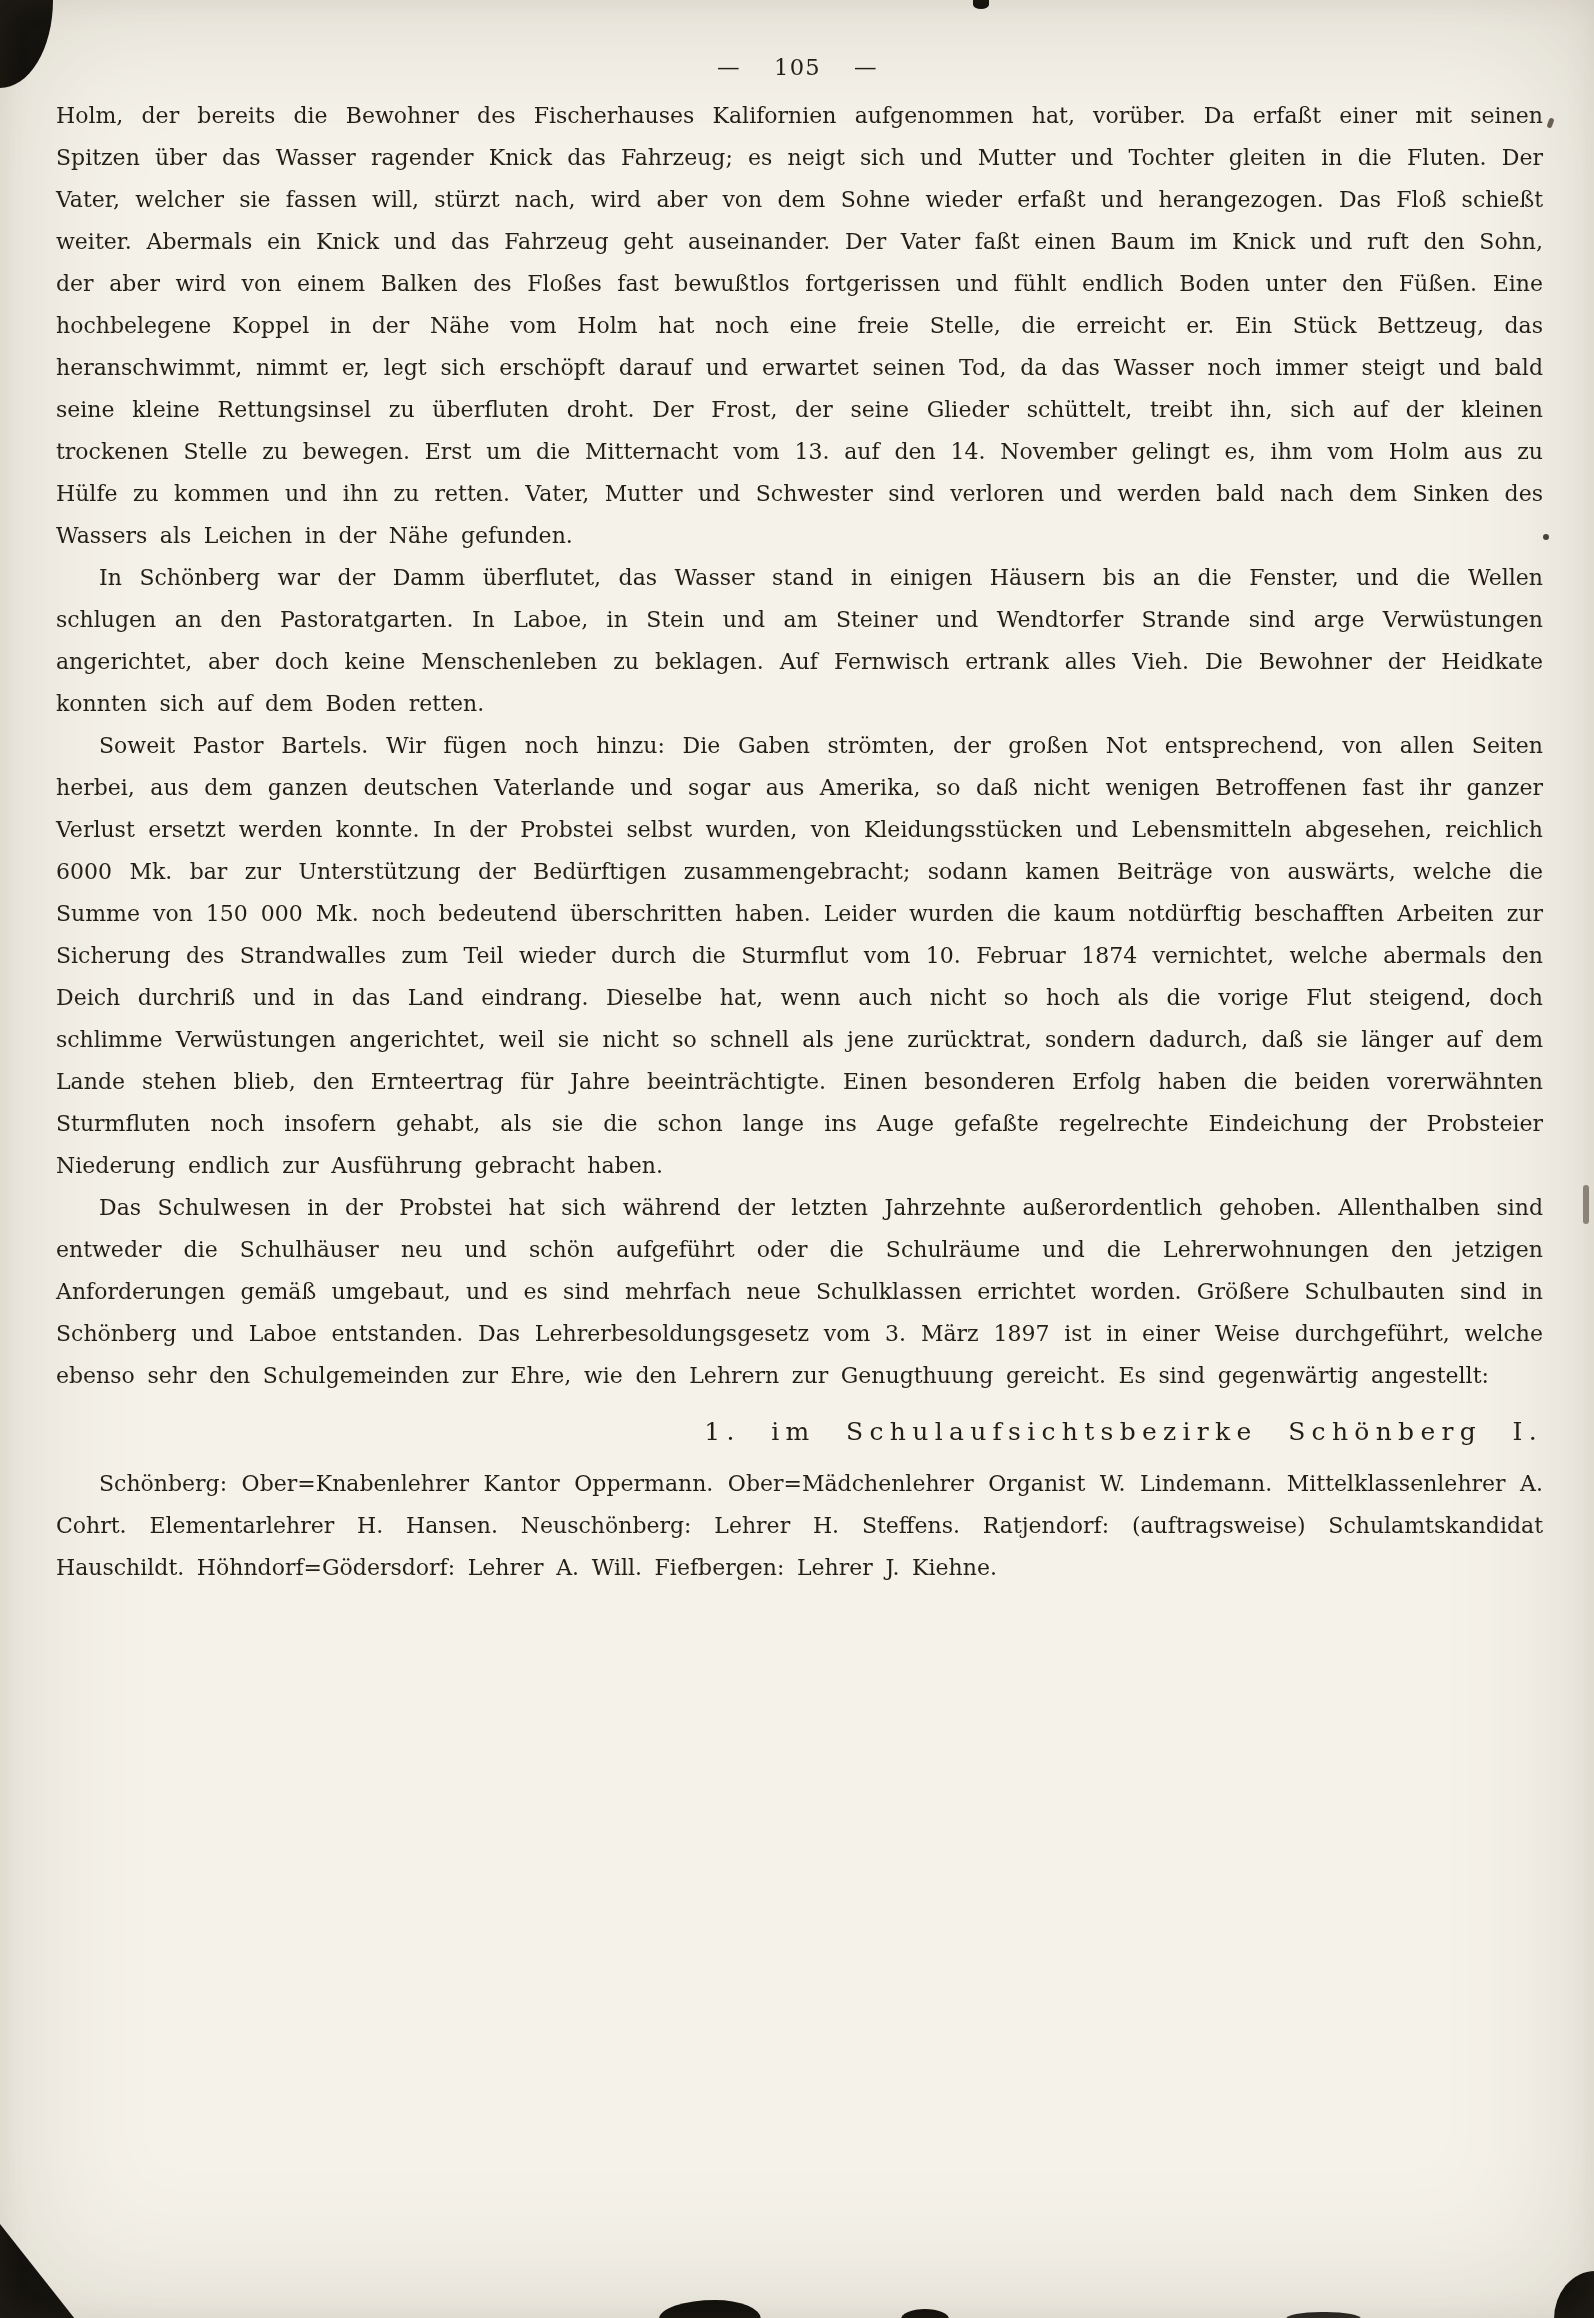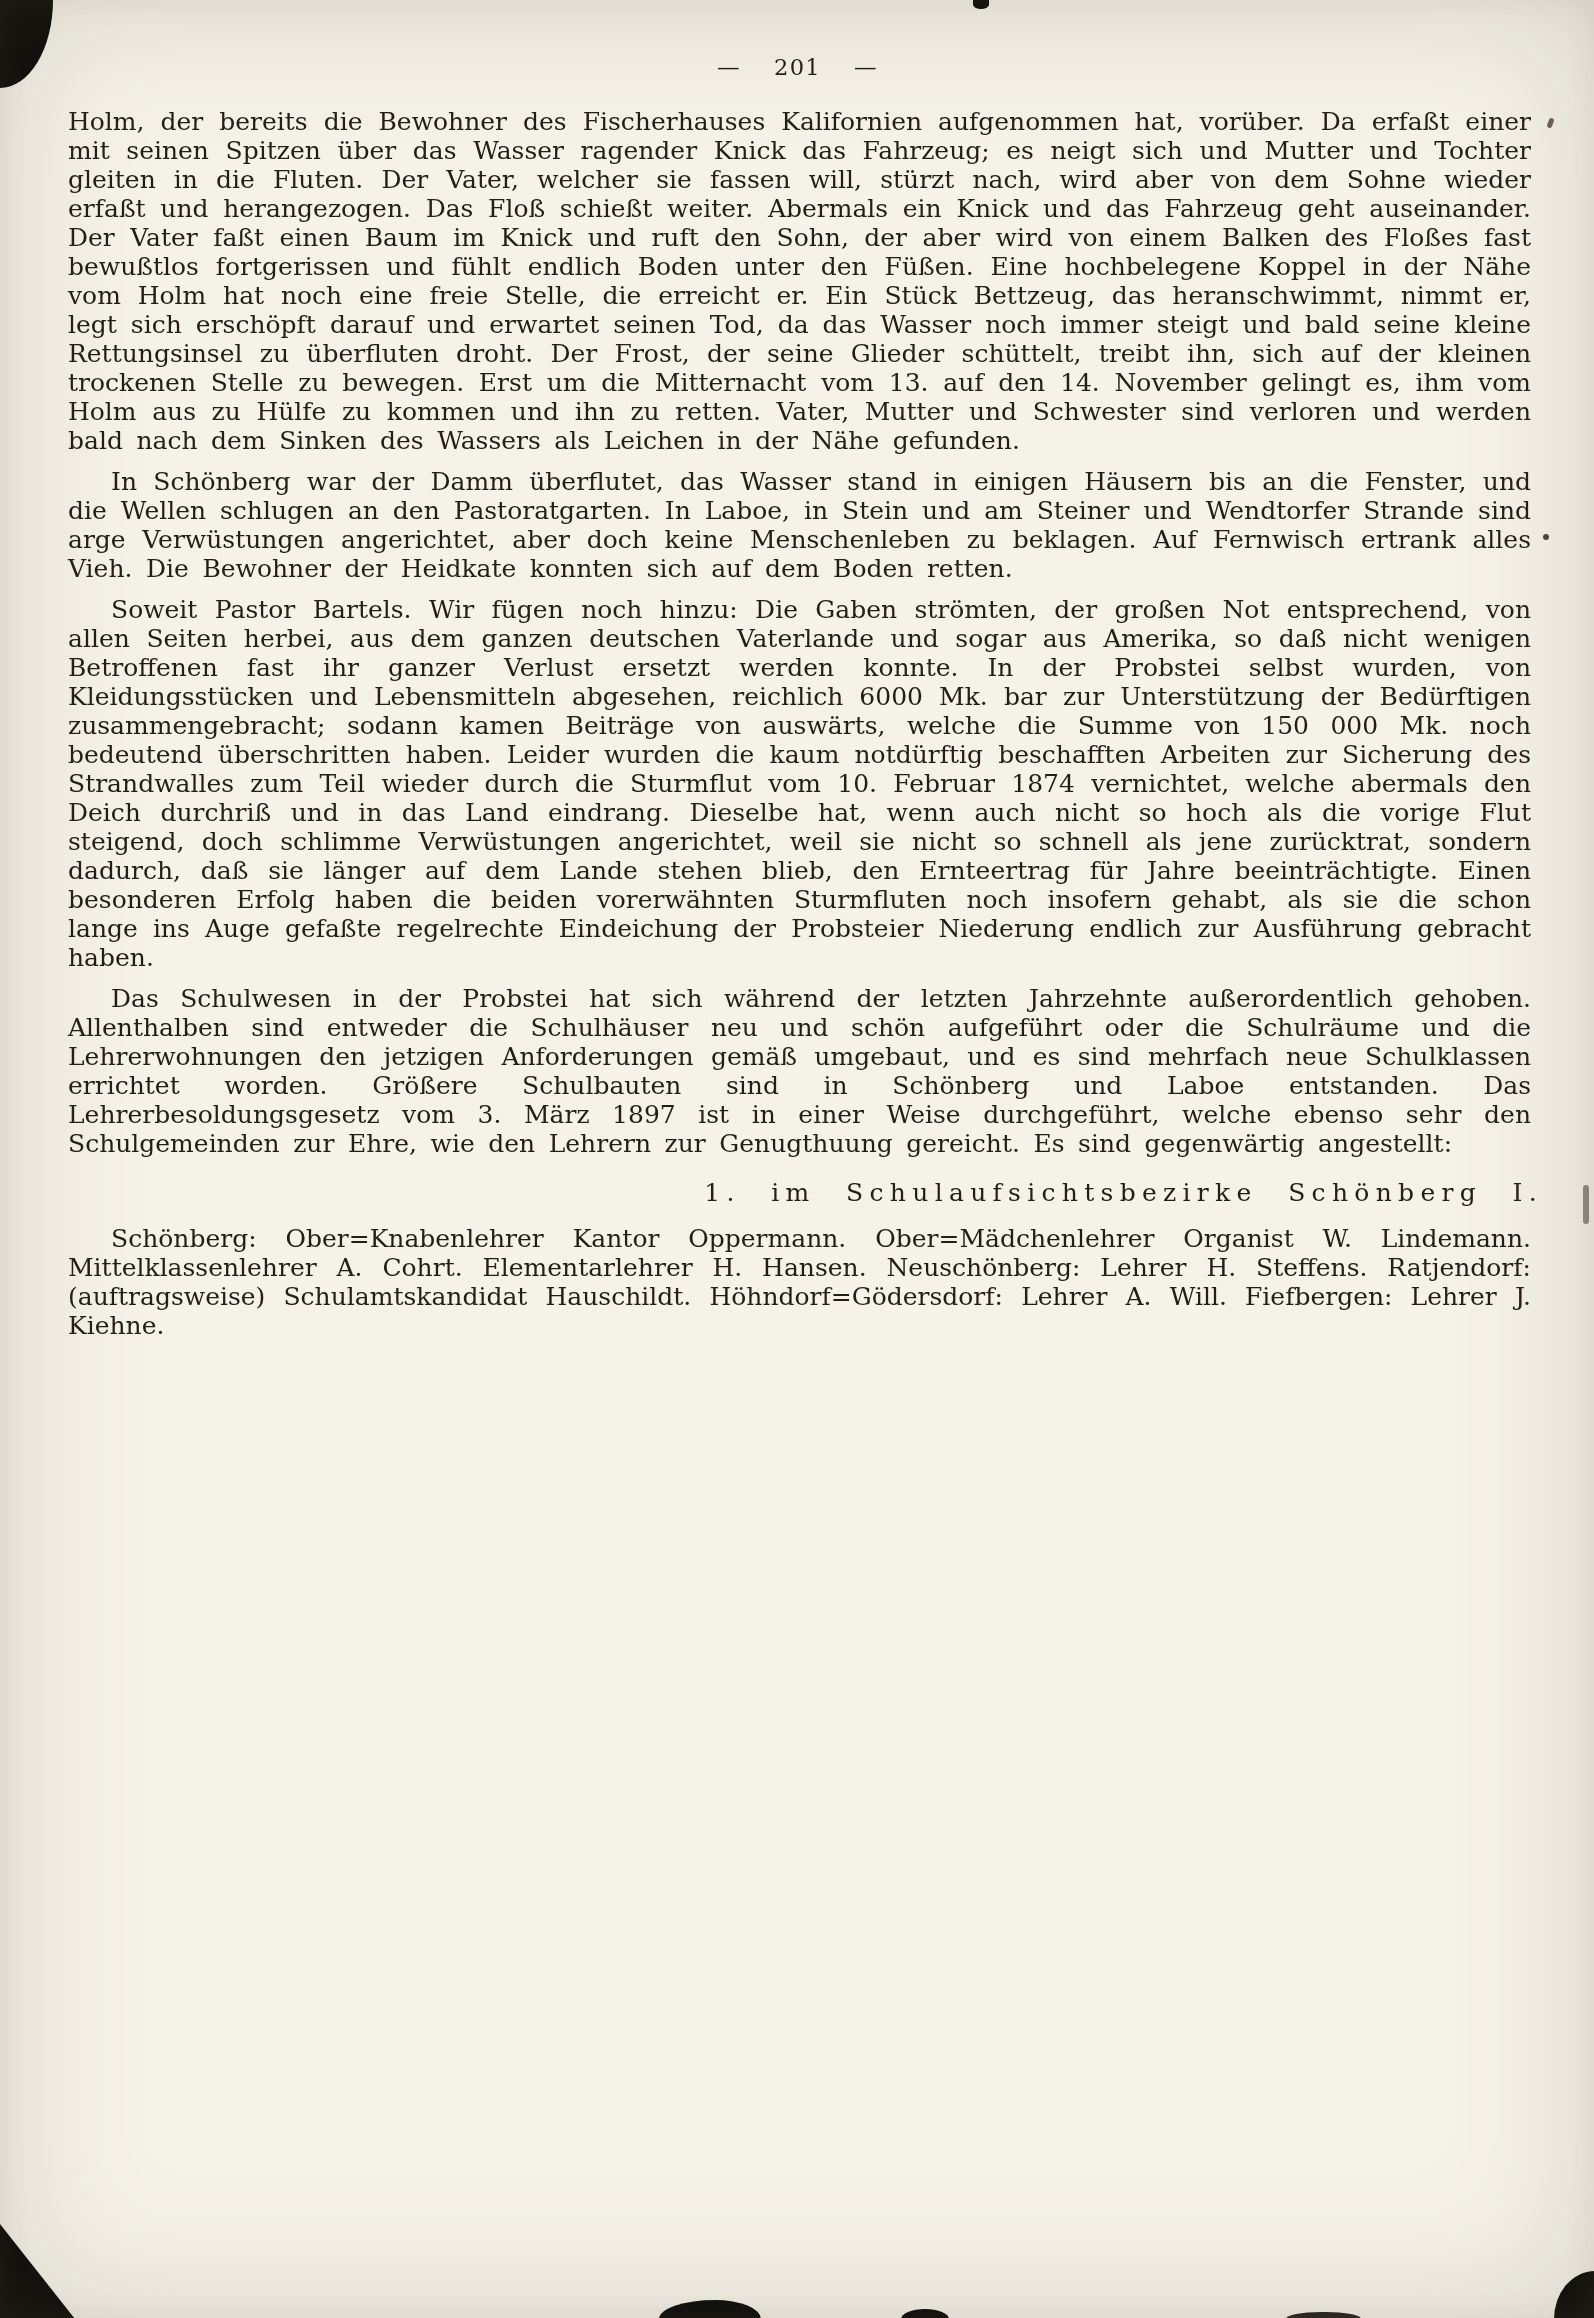--- a/index.html
+++ b/index.html
@@ -26,24 +26,24 @@
     font-size: 22.6px;
     letter-spacing: 1.3px;
   }
   .text-block {
     position: absolute;
     top: 95px;
     left: 56px;
     width: 1487px;
   }
   p.body {
-    font-size: 25px;
-    line-height: 29px;
+    font-size: 22px;
+    line-height: 42px;
     text-align: justify;
-    margin: 12px;
+    margin: 0;
     word-spacing: 5.6px;
   }
   p.ind { text-indent: 43px; }
   .heading {
     font-size: 25px;
     line-height: 30px;
     font-weight: normal;
     text-align: right;
     letter-spacing: 6.3px;
     word-spacing: 16.3px;
@@ -73,21 +73,21 @@
 <div class="art art-bc2"></div>
 <div class="art art-bc3"></div>
 <div class="art art-br"></div>
 <div class="art art-t1"></div>
 <div class="art art-r1"></div>
 <div class="art art-r2"></div>
 <div class="art art-r3"></div>
 
 <div class="pagenum-row">
   <span>—</span>
-  <span>201</span>
+  <span>105</span>
   <span>—</span>
 </div>
 
 <div class="text-block">
   <p class="body">Holm, der bereits die Bewohner des Fischerhauses Kalifornien aufgenommen hat, vorüber. Da erfaßt einer mit seinen Spitzen über das Wasser ragender Knick das Fahrzeug; es neigt sich und Mutter und Tochter gleiten in die Fluten. Der Vater, welcher sie fassen will, stürzt nach, wird aber von dem Sohne wieder erfaßt und herangezogen. Das Floß schießt weiter. Abermals ein Knick und das Fahrzeug geht auseinander. Der Vater faßt einen Baum im Knick und ruft den Sohn, der aber wird von einem Balken des Floßes fast bewußtlos fortgerissen und fühlt endlich Boden unter den Füßen. Eine hochbelegene Koppel in der Nähe vom Holm hat noch eine freie Stelle, die erreicht er. Ein Stück Bettzeug, das heranschwimmt, nimmt er, legt sich erschöpft darauf und erwartet seinen Tod, da das Wasser noch immer steigt und bald seine kleine Rettungsinsel zu überfluten droht. Der Frost, der seine Glieder schüttelt, treibt ihn, sich auf der kleinen trockenen Stelle zu bewegen. Erst um die Mitternacht vom 13. auf den 14. November gelingt es, ihm vom Holm aus zu Hülfe zu kommen und ihn zu retten. Vater, Mutter und Schwester sind verloren und werden bald nach dem Sinken des Wassers als Leichen in der Nähe gefunden.</p>
   <p class="body ind">In Schönberg war der Damm überflutet, das Wasser stand in einigen Häusern bis an die Fenster, und die Wellen schlugen an den Pastoratgarten. In Laboe, in Stein und am Steiner und Wendtorfer Strande sind arge Verwüstungen angerichtet, aber doch keine Menschenleben zu beklagen. Auf Fernwisch ertrank alles Vieh. Die Bewohner der Heidkate konnten sich auf dem Boden retten.</p>
   <p class="body ind">Soweit Pastor Bartels. Wir fügen noch hinzu: Die Gaben strömten, der großen Not entsprechend, von allen Seiten herbei, aus dem ganzen deutschen Vaterlande und sogar aus Amerika, so daß nicht wenigen Betroffenen fast ihr ganzer Verlust ersetzt werden konnte. In der Probstei selbst wurden, von Kleidungsstücken und Lebensmitteln abgesehen, reichlich 6000 Mk. bar zur Unterstützung der Bedürftigen zusammengebracht; sodann kamen Beiträge von auswärts, welche die Summe von 150 000 Mk. noch bedeutend überschritten haben. Leider wurden die kaum notdürftig beschafften Arbeiten zur Sicherung des Strandwalles zum Teil wieder durch die Sturmflut vom 10. Februar 1874 vernichtet, welche abermals den Deich durchriß und in das Land eindrang. Dieselbe hat, wenn auch nicht so hoch als die vorige Flut steigend, doch schlimme Verwüstungen angerichtet, weil sie nicht so schnell als jene zurücktrat, sondern dadurch, daß sie länger auf dem Lande stehen blieb, den Ernteertrag für Jahre beeinträchtigte. Einen besonderen Erfolg haben die beiden vorerwähnten Sturmfluten noch insofern gehabt, als sie die schon lange ins Auge gefaßte regelrechte Eindeichung der Probsteier Niederung endlich zur Ausführung gebracht haben.</p>
   <p class="body ind">Das Schulwesen in der Probstei hat sich während der letzten Jahrzehnte außerordentlich gehoben. Allenthalben sind entweder die Schulhäuser neu und schön aufgeführt oder die Schulräume und die Lehrerwohnungen den jetzigen Anforderungen gemäß umgebaut, und es sind mehrfach neue Schulklassen errichtet worden. Größere Schulbauten sind in Schönberg und Laboe entstanden. Das Lehrerbesoldungsgesetz vom 3. März 1897 ist in einer Weise durchgeführt, welche ebenso sehr den Schulgemeinden zur Ehre, wie den Lehrern zur Genugthuung gereicht. Es sind gegenwärtig angestellt:</p>
   <h3 class="heading">1. im Schulaufsichtsbezirke Schönberg I.</h3>
   <p class="body ind">Schönberg: Ober=Knabenlehrer Kantor Oppermann. Ober=Mädchenlehrer Organist W. Lindemann. Mittelklassenlehrer A. Cohrt. Elementarlehrer H. Hansen. Neuschönberg: Lehrer H. Steffens. Ratjendorf: (auftragsweise) Schulamtskandidat Hauschildt. Höhndorf=Gödersdorf: Lehrer A. Will. Fiefbergen: Lehrer J. Kiehne.</p>

